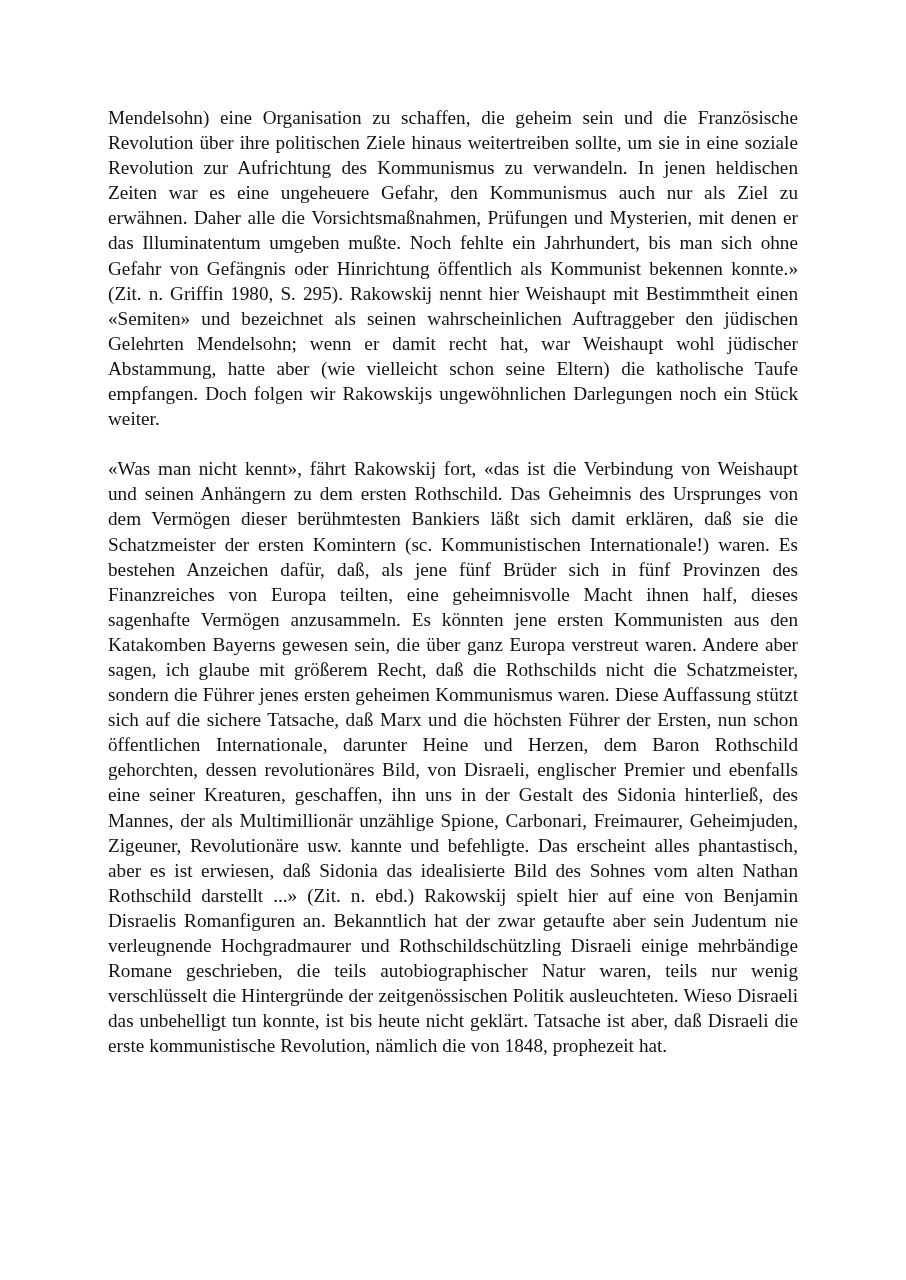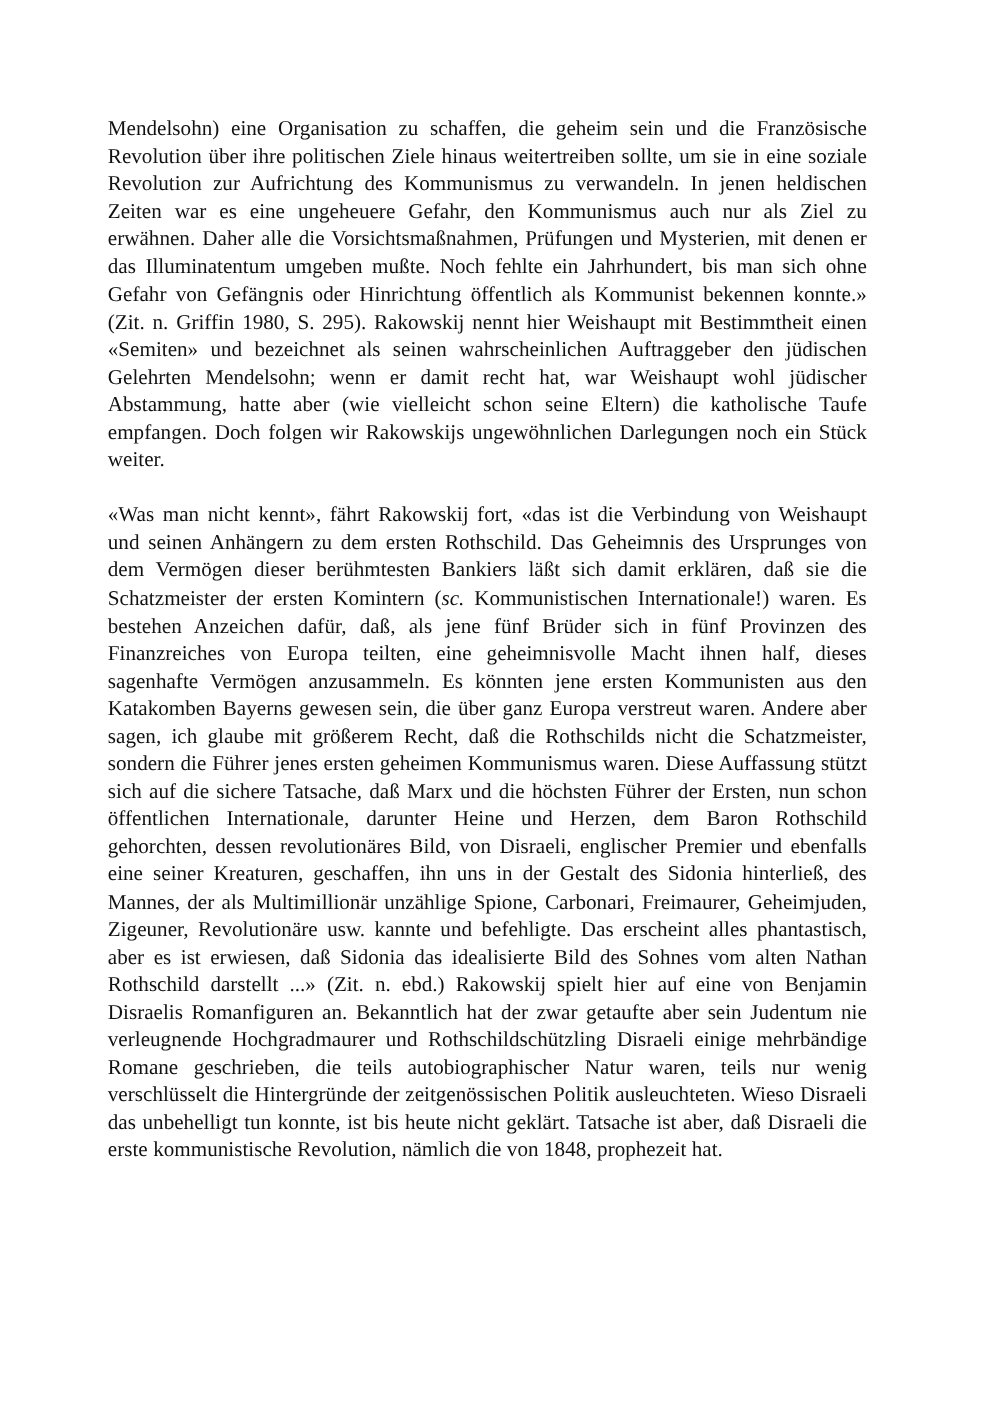--- a/index.html
+++ b/index.html
@@ -17,40 +17,39 @@
   }
   .page {
     position: relative;
     width: 906px;
     height: 1280px;
     background: #ffffff;
     box-sizing: border-box;
   }
   .text-column {
     position: absolute;
-    left: 98px;
+    left: 108px;
     top: 105px;
     width: 690px;
   }
   p.body-paragraph {
     margin: 0 0 25px 0;
     font-size: 19.2px;
     line-height: 25.1px;
     text-align: justify;
     text-justify: inter-word;
     letter-spacing: 0.01px;
     word-spacing: 0.2px;
     hyphens: none;
     -webkit-hyphens: none;
   }
   p.body-paragraph:last-child {
     margin-bottom: 0;
   }
   .it {
-    font-style: italic;
   }
 </style>
 </head>
 <body>
 
 <div class="page">
   <div class="text-column">
 
     <p class="body-paragraph">Mendelsohn) eine Organisation zu schaffen, die geheim sein und die Französische Revolution über ihre politischen Ziele hinaus weitertreiben sollte, um sie in eine soziale Revolution zur Aufrichtung des Kommunismus zu verwandeln. In jenen heldischen Zeiten war es eine ungeheuere Gefahr, den Kommunismus auch nur als Ziel zu erwähnen. Daher alle die Vorsichtsmaßnahmen, Prüfungen und Mysterien, mit denen er das Illuminatentum umgeben mußte. Noch fehlte ein Jahrhundert, bis man sich ohne Gefahr von Gefängnis oder Hinrichtung öffentlich als Kommunist bekennen konnte.» (Zit. n. Griffin 1980, S. 295). Rakowskij nennt hier Weishaupt mit Bestimmtheit einen «Semiten» und bezeichnet als seinen wahrscheinlichen Auftraggeber den jüdischen Gelehrten Mendelsohn; wenn er damit recht hat, war Weishaupt wohl jüdischer Abstammung, hatte aber (wie vielleicht schon seine Eltern) die katholische Taufe empfangen. Doch folgen wir Rakowskijs ungewöhnlichen Darlegungen noch ein Stück weiter.</p>
 

